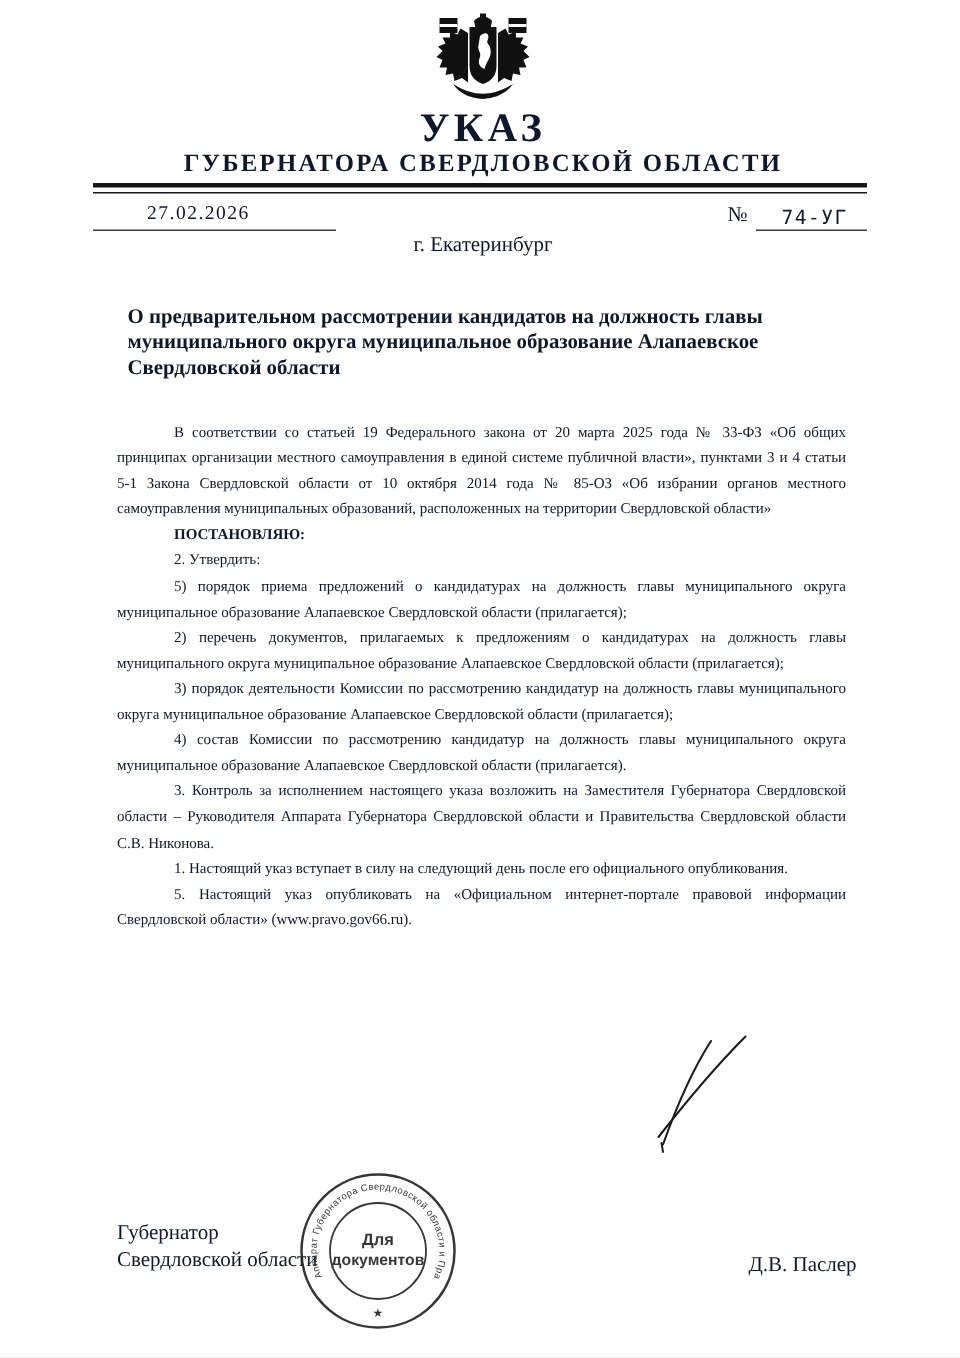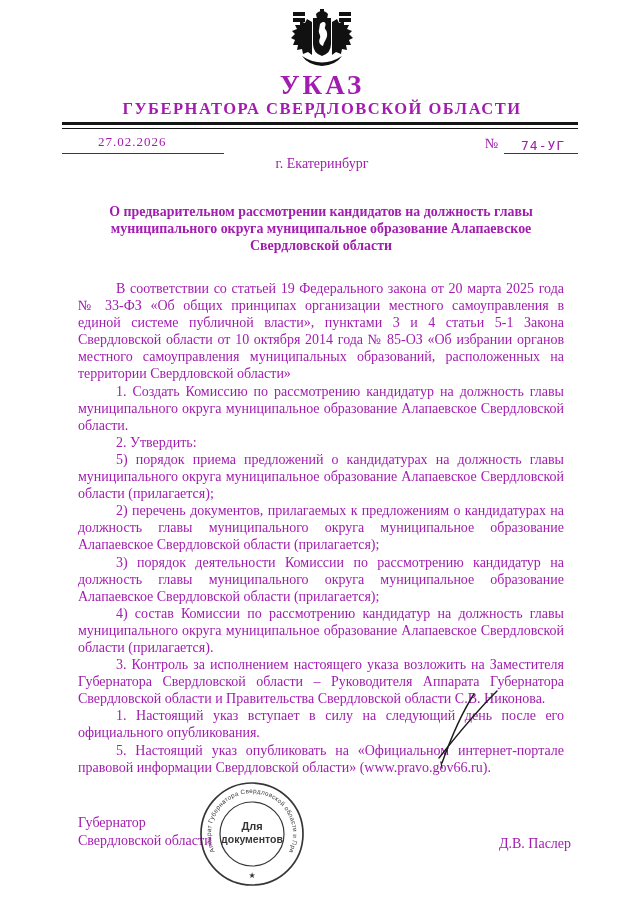--- a/index.html
+++ b/index.html
@@ -2,21 +2,21 @@
 <html><head>
 <meta charset="utf-8">
 <style>
   html,body{margin:0;padding:0;background:#e8e8e8;}
   .page{
     position:relative;
     width:640px;height:905px;
     margin:0 auto;
     background:#ffffff;
     font-family:"Liberation Serif","DejaVu Serif",serif;
-    color:#a21caf;
+    color:#0f172a;
     overflow:hidden;
   }
   
   .emblem{position:absolute;left:284px;top:8px;}
   .decree-type{
     position:absolute;left:0;top:70px;width:644px;
     text-align:center;font-weight:bold;font-size:27px;
     letter-spacing:3px;
   }
   .issuer{
@@ -29,26 +29,26 @@
   .mono{font-family:"DejaVu Sans Mono","Liberation Mono",monospace;}
   .date{position:absolute;left:98px;top:134px;font-size:13px;letter-spacing:1px;font-family:Liberation Serif, serif;}
   .date-underline{position:absolute;left:62px;top:153px;width:162px;border-top:1.4px solid #3a3a3a;}
   .num-sign{position:absolute;left:485px;top:136px;font-size:14px;}
   .num{position:absolute;left:521px;top:138px;font-size:13px;letter-spacing:1px;}
   .num-underline{position:absolute;left:504px;top:153px;width:74px;border-top:1.4px solid #3a3a3a;}
   .city{position:absolute;left:0;top:156px;width:644px;text-align:center;font-size:14px;}
   
   .title{
     position:absolute;left:85px;top:203px;width:472px;
-    text-align:center;font-weight:bold;font-size:13.9px;line-height:17.2px;
+    text-align:left;font-weight:bold;font-size:13.9px;line-height:17.2px;
   }
   
   .body-text{
     position:absolute;left:78px;top:280px;width:486px;
-    font-size:14px;line-height:17.1px;
+    font-size:10px;line-height:17.1px;
     text-align:justify;
   }
   .body-text p{margin:0;text-indent:38px;}
   .resolve{font-weight:bold;text-indent:0;margin:0;}
   
   .signer-pos{
     position:absolute;left:78px;top:814px;font-size:14px;line-height:17.5px;
   }
   .signer-name{
     position:absolute;left:460px;top:836px;width:150px;
@@ -96,21 +96,21 @@
   <div class="num-sign">№</div>
   <div class="num mono">74-УГ</div>
   <div class="num-underline"></div>
 
   <div class="city">г. Екатеринбург</div>
 
   <div class="title">О предварительном рассмотрении кандидатов на должность главы муниципального округа муниципальное образование Алапаевское Свердловской области</div>
 
   <div class="body-text">
     <p>В соответствии со статьей 19 Федерального закона от 20 марта 2025 года № 33-ФЗ «Об общих принципах организации местного самоуправления в единой системе публичной власти», пунктами 3 и 4 статьи 5-1 Закона Свердловской области от 10 октября 2014 года № 85-ОЗ «Об избрании органов местного самоуправления муниципальных образований, расположенных на территории Свердловской области»</p>
-    <p>1. Создать Комиссию по рассмотрению кандидатур на должность главы муниципального округа муниципальное образование Алапаевское Свердловской области.</p>
+    <p class="resolve">ПОСТАНОВЛЯЮ:</p>
     <p>2. Утвердить:</p>
     <p>5) порядок приема предложений о кандидатурах на должность главы муниципального округа муниципальное образование Алапаевское Свердловской области (прилагается);</p>
     <p>2) перечень документов, прилагаемых к предложениям о кандидатурах на должность главы муниципального округа муниципальное образование Алапаевское Свердловской области (прилагается);</p>
     <p>3) порядок деятельности Комиссии по рассмотрению кандидатур на должность главы муниципального округа муниципальное образование Алапаевское Свердловской области (прилагается);</p>
     <p>4) состав Комиссии по рассмотрению кандидатур на должность главы муниципального округа муниципальное образование Алапаевское Свердловской области (прилагается).</p>
     <p>3. Контроль за исполнением настоящего указа возложить на Заместителя Губернатора Свердловской области – Руководителя Аппарата Губернатора Свердловской области и Правительства Свердловской области С.В. Никонова.</p>
     <p>1. Настоящий указ вступает в силу на следующий день после его официального опубликования.</p>
     <p>5. Настоящий указ опубликовать на «Официальном интернет-портале правовой информации Свердловской области» (www.pravo.gov66.ru).</p>
   </div>
 

